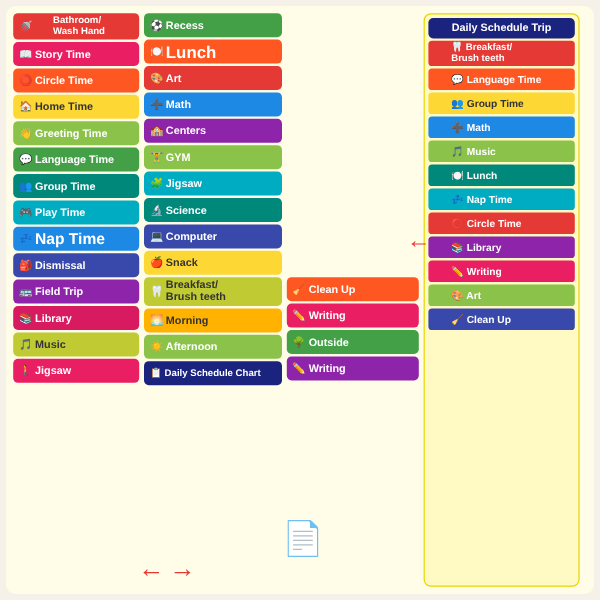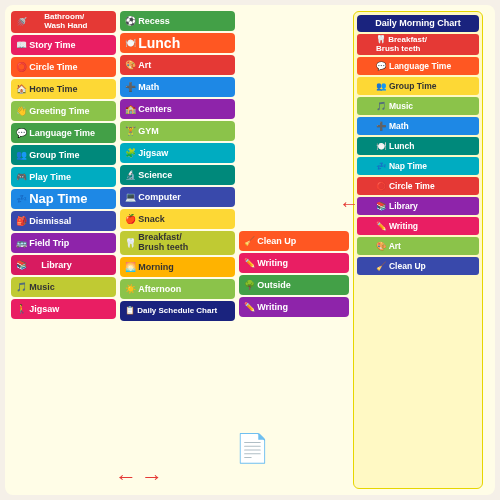--- a/index.html
+++ b/index.html
@@ -104,21 +104,21 @@
     <div class="card pink">📖 <span style="margin-left:2px;font-size:9px">Story Time</span></div>
     <div class="card orange">⭕ <span style="margin-left:2px;font-size:9px">Circle Time</span></div>
     <div class="card yellow">🏠 <span style="margin-left:2px;font-size:9px">Home Time</span></div>
     <div class="card ltgreen">👋 <span style="margin-left:2px;font-size:9px">Greeting Time</span></div>
     <div class="card green">💬 <span style="margin-left:2px;font-size:9px">Language Time</span></div>
     <div class="card teal">👥 <span style="margin-left:2px;font-size:9px">Group Time</span></div>
     <div class="card cyan">🎮 <span style="margin-left:2px;font-size:9px">Play Time</span></div>
     <div class="card blue">💤 <span style="margin-left:2px;font-size:13px">Nap Time</span></div>
     <div class="card indigo">🎒 <span style="margin-left:2px;font-size:9px">Dismissal</span></div>
     <div class="card purple">🚌 <span style="margin-left:2px;font-size:9px">Field Trip</span></div>
-    <div class="card violet">📚 <span style="margin-left:14px;font-size:9px">Library</span></div>
+    <div class="card violet">📚 <span style="margin-left:2px;font-size:9px">Library</span></div>
     <div class="card lime">🎵 <span style="margin-left:2px;font-size:9px">Music</span></div>
     <div class="card pink">🚶 <span style="margin-left:2px;font-size:9px">Jigsaw</span></div>
   </div>
 
   <div class="middle-panel">
     <div class="card green">⚽ <span style="margin-left:2px;font-size:9px">Recess</span></div>
     <div class="card orange">🍽️ <span style="margin-left:2px;font-size:14px">Lunch</span></div>
     <div class="card red">🎨 <span style="margin-left:2px;font-size:9px">Art</span></div>
     <div class="card blue">➕ <span style="margin-left:2px;font-size:9px">Math</span></div>
     <div class="card purple">🏫 <span style="margin-left:2px;font-size:9px">Centers</span></div>
@@ -146,26 +146,26 @@
     <div class="card" style="min-height:20px;visibility:hidden"></div>
     <div class="card" style="min-height:20px;visibility:hidden"></div>
     <div class="card orange">🧹 <span style="margin-left:2px;font-size:9px">Clean Up</span></div>
     <div class="card pink">✏️ <span style="margin-left:2px;font-size:9px">Writing</span></div>
     <div class="card green">🌳 <span style="margin-left:2px;font-size:9px">Outside</span></div>
 
     <div class="card purple">✏️ <span style="margin-left:2px;font-size:9px">Writing</span></div>
   </div>
 
   <div class="right-panel">
-    <div class="right-title">Daily Morning Chart</div>
+    <div class="right-title">Daily Schedule Trip</div>
     <div class="right-card red" style="font-size:8px;line-height:1.1">🦷 Breakfast/<br>Brush teeth</div>
     <div class="right-card orange">💬 Language Time</div>
     <div class="right-card yellow" style="color:#333;">👥 Group Time</div>
+    <div class="right-card blue">➕ Math</div>
     <div class="right-card ltgreen">🎵 Music</div>
-    <div class="right-card blue">➕ Math</div>
     <div class="right-card teal">🍽️ Lunch</div>
     <div class="right-card cyan">💤 Nap Time</div>
     <div class="right-card red">⭕ Circle Time</div>
     <div class="right-card purple">📚 Library</div>
     <div class="right-card pink">✏️ Writing</div>
     <div class="right-card ltgreen">🎨 Art</div>
     <div class="right-card indigo">🧹 Clean Up</div>
 
     <div style="position:absolute;right:136px;top:185px;color:#e53935;font-size:20px;font-weight:bold;">←</div>
   </div>

